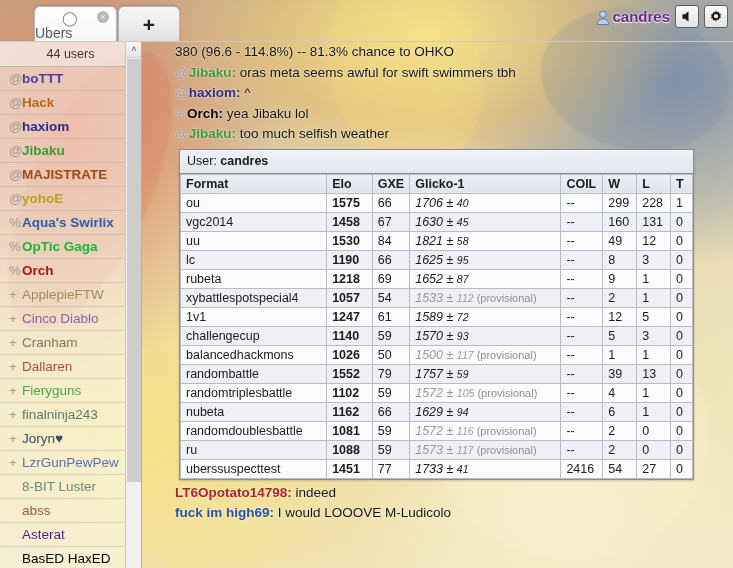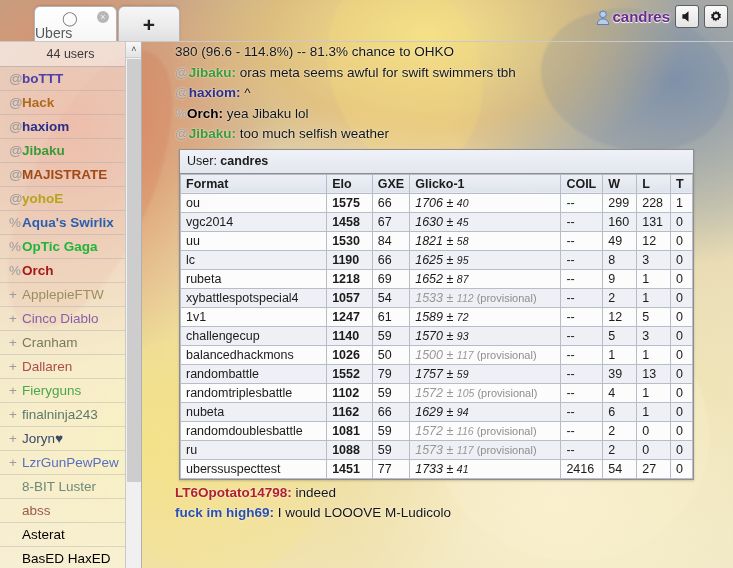--- a/index.html
+++ b/index.html
@@ -287,21 +287,21 @@
         <div class="userrow plain"><span class="rank">+</span><span class="uname" style="color: rgb(154, 143, 94);">ApplepieFTW</span></div>
         <div class="userrow plain"><span class="rank">+</span><span class="uname" style="color: rgb(138, 95, 168);">Cinco Diablo</span></div>
         <div class="userrow plain"><span class="rank">+</span><span class="uname" style="color: rgb(122, 122, 92);">Cranham</span></div>
         <div class="userrow plain"><span class="rank">+</span><span class="uname" style="color: rgb(176, 74, 74);">Dallaren</span></div>
         <div class="userrow plain"><span class="rank">+</span><span class="uname" style="color: rgb(74, 168, 74);">Fieryguns</span></div>
         <div class="userrow plain"><span class="rank">+</span><span class="uname" style="color: rgb(92, 122, 106);">finalninja243</span></div>
         <div class="userrow plain"><span class="rank">+</span><span class="uname" style="color: rgb(58, 74, 106);">Joryn♥</span></div>
         <div class="userrow plain"><span class="rank">+</span><span class="uname" style="color: rgb(90, 111, 192);">LzrGunPewPew</span></div>
         <div class="userrow plain"><span class="rank"></span><span class="uname" style="color: rgb(106, 138, 122);">8-BIT Luster</span></div>
         <div class="userrow plain"><span class="rank"></span><span class="uname" style="color: rgb(154, 90, 74);">abss</span></div>
-        <div class="userrow plain"><span class="rank"></span><span class="uname" style="color: #000000; margin-top: 18px;">Asterat</span></div>
+        <div class="userrow plain"><span class="rank"></span><span class="uname" style="color: #4c1d95; margin-top: 18px;">Asterat</span></div>
         <div class="userrow plain"><span class="rank"></span><span class="uname" style="color: #000000; margin-top: 24px;">BasED HaxED</span></div>
       </div>
     <div id="ul-scroll">
       <div id="ul-scroll-up">˄</div>
       <div id="ul-scroll-thumb"></div>
     </div>
   </div>
 
   <div id="chat">
     <div id="chat-top">

